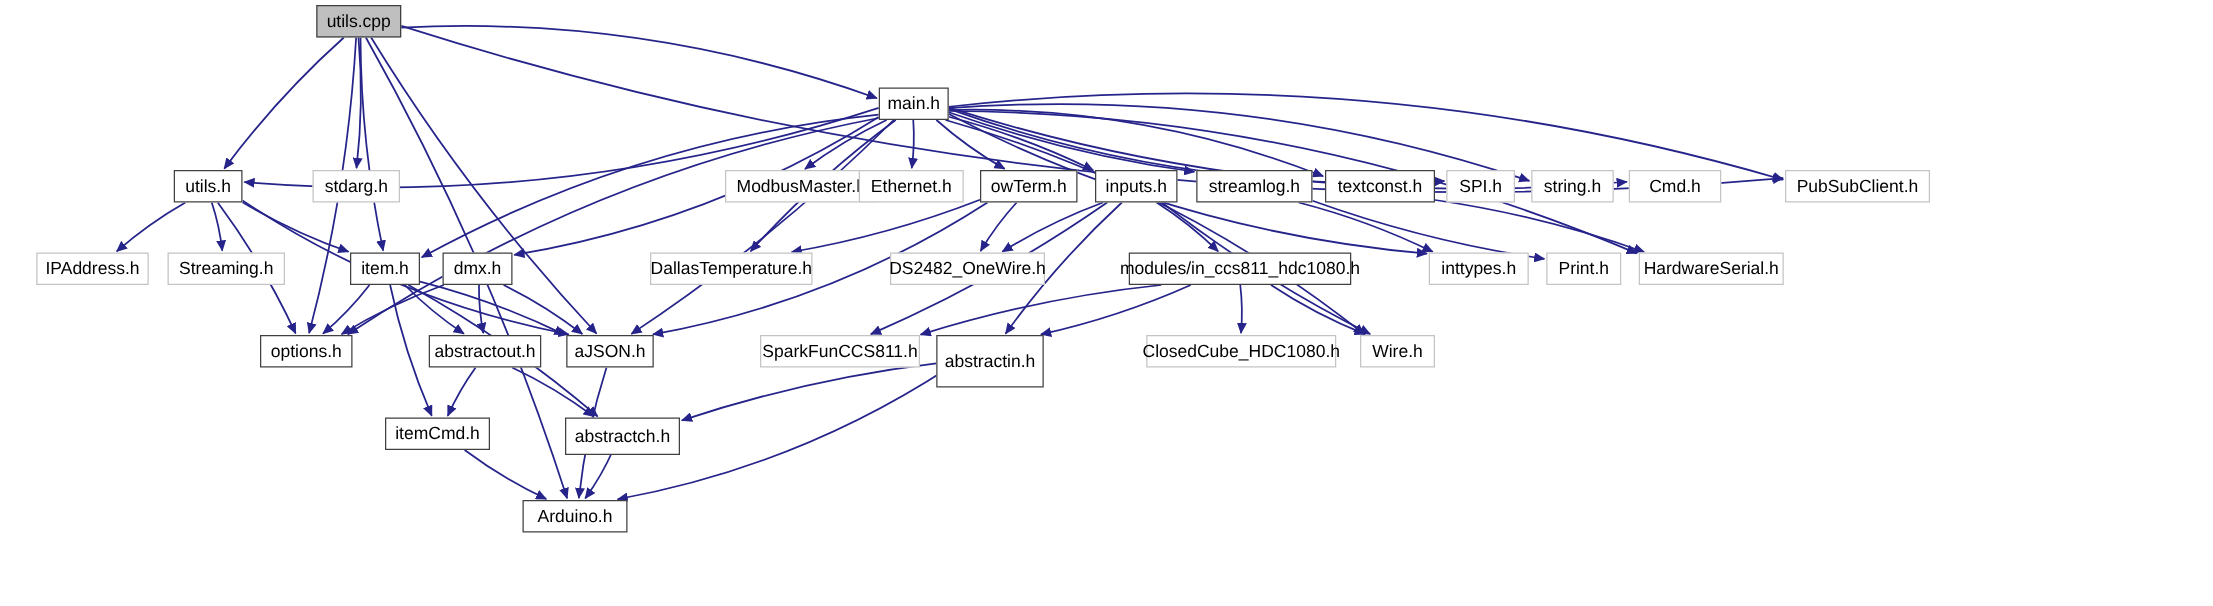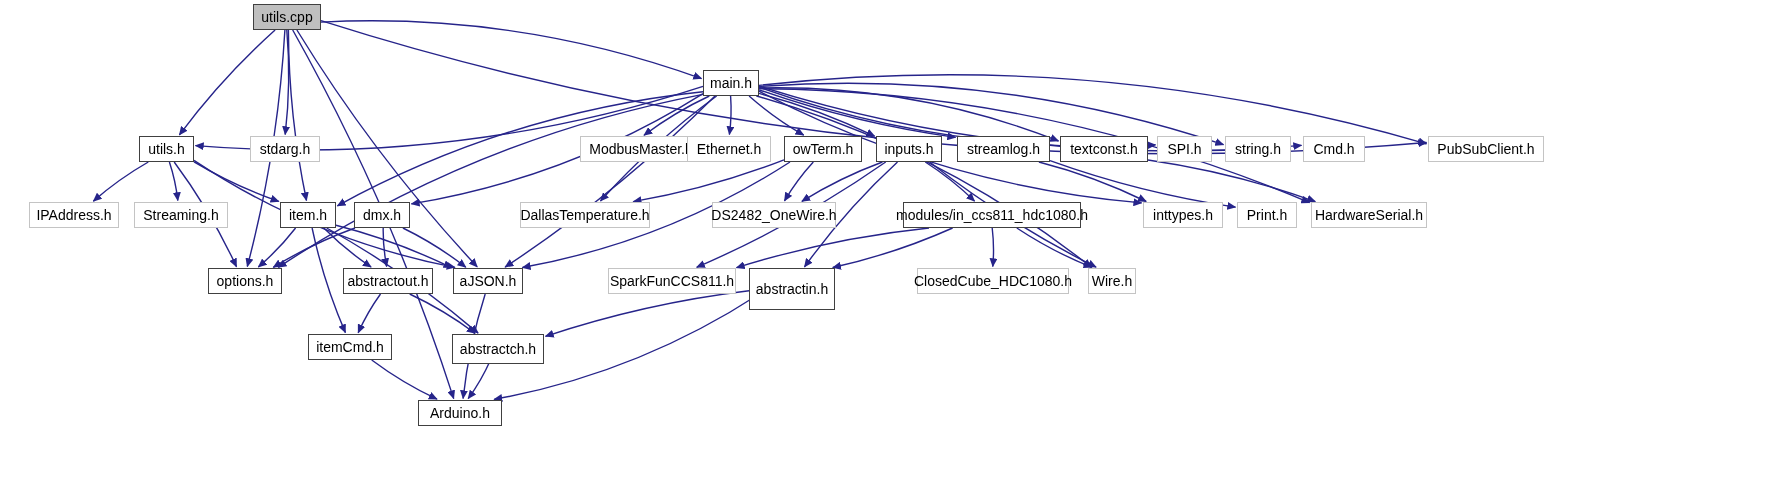--- a/index.html
+++ b/index.html
@@ -118,21 +118,21 @@
     </div>
     <div class="node loc" style="left: 1060px; top: 136px; width: 88px; height: 26px;">
       <span>textconst.h</span>
     </div>
     <div class="node ext" style="left: 1157px; top: 136px; width: 55px; height: 26px;">
       <span>SPI.h</span>
     </div>
     <div class="node ext" style="left: 1225px; top: 136px; width: 66px; height: 26px;">
       <span>string.h</span>
     </div>
-    <div class="node ext" style="left: 1303px; top: 136px; width: 62px; height: 26px;">
+    <div class="node ext" style="left: 1303px; top: 136px; width: 74px; height: 26px;">
       <span>Cmd.h</span>
     </div>
     <div class="node ext" style="left: 1428px; top: 136px; width: 116px; height: 26px;">
       <span>PubSubClient.h</span>
     </div>
     <div class="node ext" style="left: 29px; top: 202px; width: 90px; height: 26px;">
       <span>IPAddress.h</span>
     </div>
     <div class="node ext" style="left: 134px; top: 202px; width: 94px; height: 26px;">
       <span>Streaming.h</span>
@@ -172,21 +172,21 @@
     </div>
     <div class="node ext" style="left: 608px; top: 268px; width: 128px; height: 26px;">
       <span>SparkFunCCS811.h</span>
     </div>
     <div class="node loc" style="left: 749px; top: 268px; width: 86px; height: 42px;">
       <span>abstractin.h</span>
     </div>
     <div class="node ext" style="left: 917px; top: 268px; width: 152px; height: 26px;">
       <span>ClosedCube_HDC1080.h</span>
     </div>
-    <div class="node ext" style="left: 1088px; top: 268px; width: 48px; height: 26px;">
+    <div class="node ext" style="left: 1088px; top: 268px; width: 60px; height: 26px;">
       <span>Wire.h</span>
     </div>
     <div class="node loc" style="left: 308px; top: 334px; width: 84px; height: 26px;">
       <span>itemCmd.h</span>
     </div>
     <div class="node loc" style="left: 452px; top: 334px; width: 92px; height: 30px;">
       <span>abstractch.h</span>
     </div>
     <div class="node loc" style="left: 418px; top: 400px; width: 84px; height: 26px;">
       <span>Arduino.h</span>

